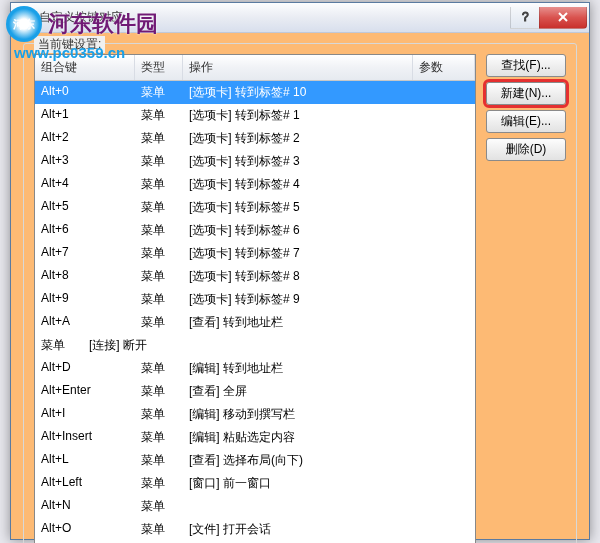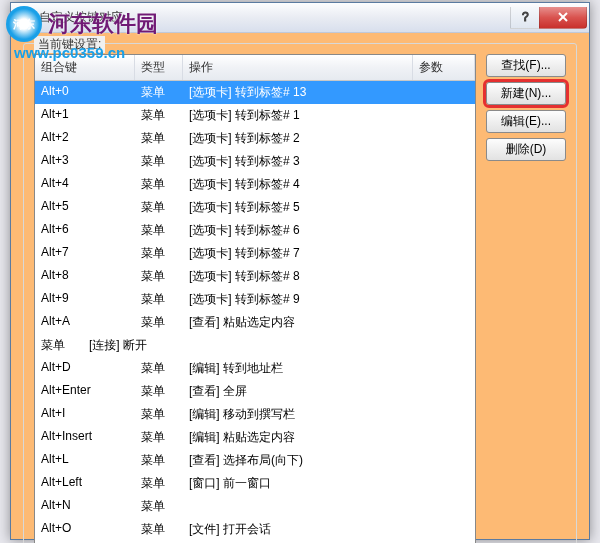--- a/index.html
+++ b/index.html
@@ -91,21 +91,21 @@
         <div class="table-head">
           <div class="th th-key">组合键</div>
           <div class="th th-type">类型</div>
           <div class="th th-op">操作</div>
           <div class="th th-param">参数</div>
         </div>
         <div class="table-body" id="tbody">
             <div class="tr selected">
               <div class="td td-key">Alt+0</div>
               <div class="td td-type">菜单</div>
-              <div class="td td-op">[选项卡] 转到标签# 13</div>
+              <div class="td td-op">[选项卡] 转到标签# 10</div>
               <div class="td td-param"></div>
             </div>
             <div class="tr">
               <div class="td td-key">Alt+1</div>
               <div class="td td-type">菜单</div>
               <div class="td td-op">[选项卡] 转到标签# 1</div>
               <div class="td td-param"></div>
             </div>
             <div class="tr">
               <div class="td td-key">Alt+2</div>
@@ -151,21 +151,21 @@
             </div>
             <div class="tr">
               <div class="td td-key">Alt+9</div>
               <div class="td td-type">菜单</div>
               <div class="td td-op">[选项卡] 转到标签# 9</div>
               <div class="td td-param"></div>
             </div>
             <div class="tr">
               <div class="td td-key">Alt+A</div>
               <div class="td td-type">菜单</div>
-              <div class="td td-op">[查看] 粘贴选定内容</div>
+              <div class="td td-op">[查看] 转到地址栏</div>
               <div class="td td-param"></div>
             </div>
             <div class="tr">
               <div class="td td-type">菜单</div>
               <div class="td td-op">[连接] 断开</div>
               <div class="td td-param"></div>
             </div>
             <div class="tr">
               <div class="td td-key">Alt+D</div>
               <div class="td td-type">菜单</div>

